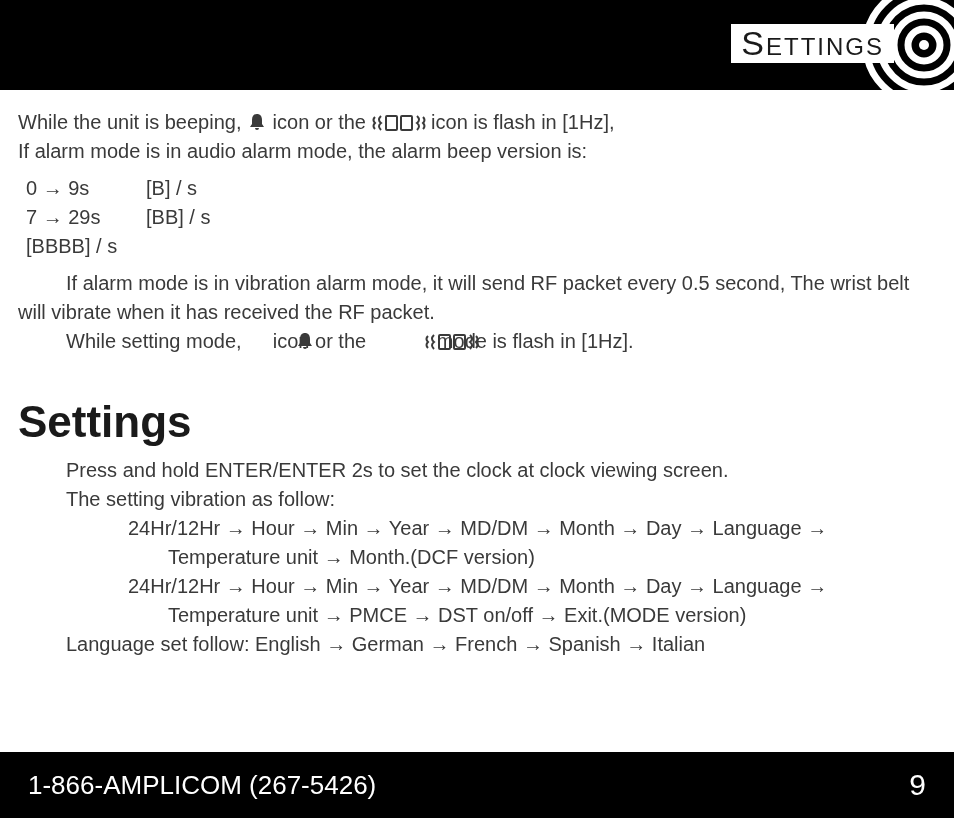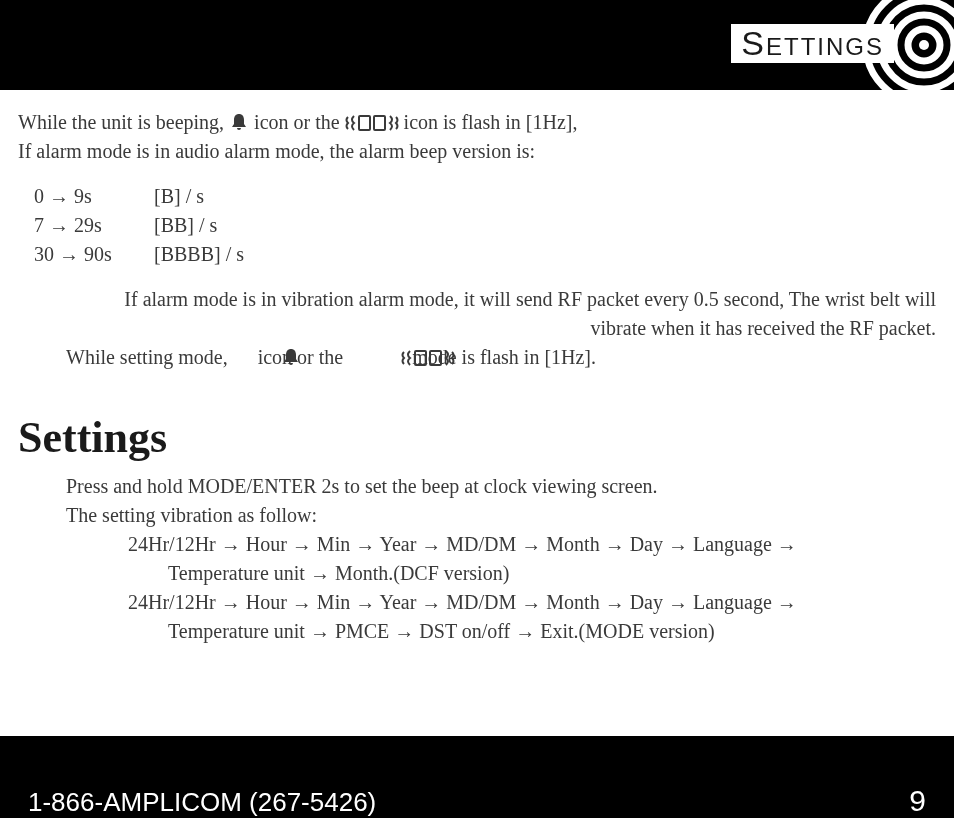--- a/index.html
+++ b/index.html
@@ -37,46 +37,45 @@
     top: -15px;
     width: 120px;
     height: 120px;
     z-index: 1;
   }
   .content {
     padding: 18px 18px 0 18px;
     font-size: 20px;
     line-height: 1.45;
     color: #3a3a3a;
-    font-family: Liberation Serif, serif;
   }
   .indent1 { padding-left: 48px; }
-  .beep-table { margin: 16px; }
+  .beep-table { margin: 8px; }
   .beep-row { display: flex; }
   .beep-col1 { width: 120px; }
   .beep-col2 { }
   .big-heading {
     font-size: 44px;
     font-weight: bold;
     color: #1a1a1a;
     margin-top: 34px;
     margin-bottom: 2px;
   }
   .seq-indent { padding-left: 110px; }
   .seq-indent2 { padding-left: 150px; }
   .footer-bar {
     position: absolute;
     bottom: 0;
     left: 0;
     width: 100%;
-    height: 82px;
+    height: 66px;
     background: #000;
     color: #fff;
     display: flex;
-    align-items: flex-end;
+    align-items: center;
     justify-content: space-between;
     padding: 0 28px;
     font-size: 26px;
   }
   .page-num { font-size: 30px; }
   .inline-icon {
     display: inline-block;
     vertical-align: -3px;
   }
   .bell-icon {
@@ -131,26 +130,25 @@
   <div class="beep-table">
     <div class="beep-row">
       <div class="beep-col1">0 → 9s</div>
       <div class="beep-col2">[B] / s</div>
     </div>
     <div class="beep-row">
       <div class="beep-col1">7 → 29s</div>
       <div class="beep-col2">[BB] / s</div>
     </div>
     <div class="beep-row">
-      <div class="beep-col1">30 → 90s</div>
       <div class="beep-col2">[BBBB] / s</div>
     </div>
   </div>
 
-  <div style="text-indent:48px;text-align:right;">
+  <div style="text-indent:48px;">
     <span>If alarm mode is in vibration alarm mode, it will send RF packet every 0.5 second, The wrist belt will vibrate when it has received the RF packet.</span>
   </div>
 
   <div style="text-indent:48px;">
     <span>While setting mode,</span>
     <span class="inline-icon bell-icon">
       <svg viewBox="0 0 20 20">
           <path d="M10 2 C7 2 5 4 5 8 L5 12 L3 15 L17 15 L15 12 L15 8 C15 4 13 2 10 2 Z M8 16 A2 2 0 0 0 12 16 Z" fill="#3a3a3a"></path>
         </svg>
     </span>
@@ -163,25 +161,26 @@
         <rect x="29" y="3" width="11" height="14" rx="1" fill="none" stroke="#3a3a3a" stroke-width="2"></rect>
         <path d="M45 3 Q49 7 45 10 Q49 13 45 17" stroke="#3a3a3a" stroke-width="2" fill="none"></path>
         <path d="M51 4 Q54 7 51 10 Q54 13 51 16" stroke="#3a3a3a" stroke-width="2" fill="none"></path>
       </svg>
     </span>
     <span>mode is flash in [1Hz].</span>
   </div>
 
   <div class="big-heading">Settings</div>
 
-  <div class="indent1">Press and hold MODE/ENTER 2s to set the beep at clock viewing screen.</div>
+  <div class="indent1">Press and hold ENTER/ENTER 2s to set the clock at clock viewing screen.</div>
   <div class="indent1">The setting vibration as follow:</div>
   <div class="seq-indent">24Hr/12Hr → Hour → Min → Year → MD/DM → Month → Day → Language →</div>
   <div class="seq-indent2">Temperature unit → Month.(DCF version)</div>
   <div class="seq-indent">24Hr/12Hr → Hour → Min → Year → MD/DM → Month → Day → Language →</div>
   <div class="seq-indent2">Temperature unit → PMCE → DST on/off → Exit.(MODE version)</div>
+  <div class="indent1">Language set follow: English → German → French → Spanish → Italian</div>
 
 </div>
 
 <div class="footer-bar">
   <div>1-866-AMPLICOM (267-5426)</div>
   <div class="page-num">9</div>
 </div>
 
 </body></html>

